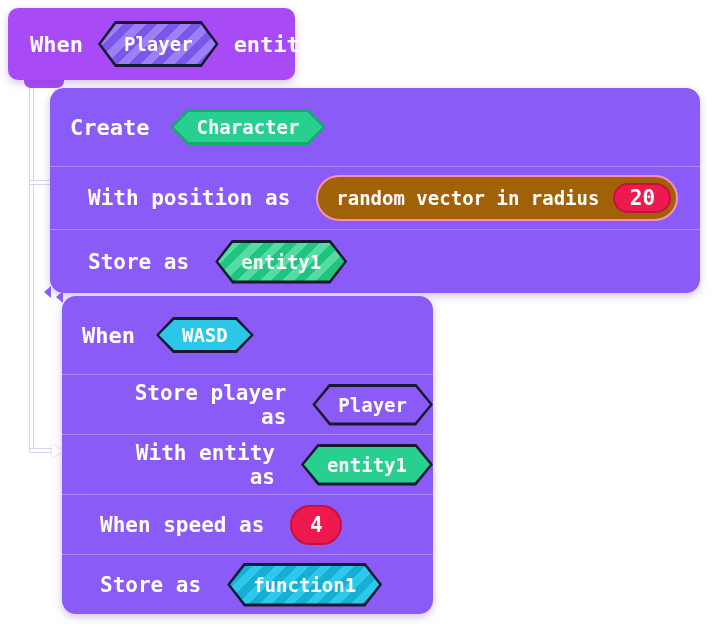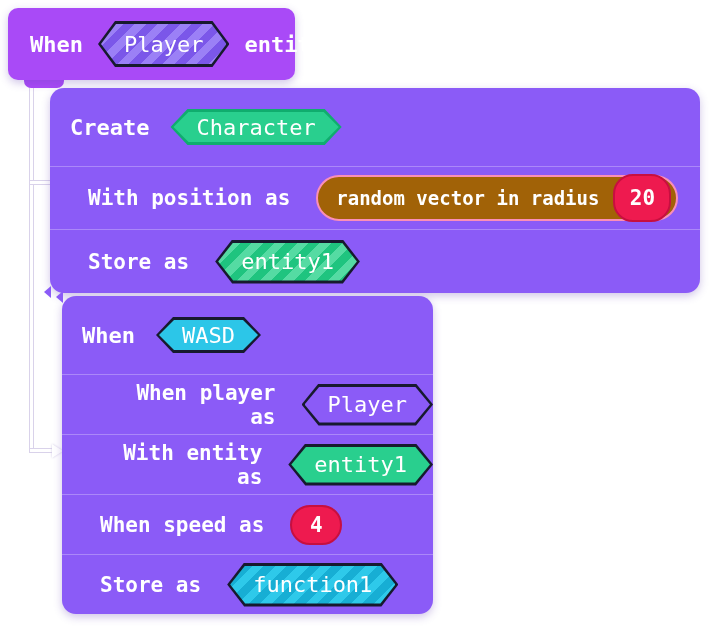--- a/index.html
+++ b/index.html
@@ -43,40 +43,40 @@
     border-top:6px solid transparent; border-bottom:6px solid transparent;
     border-right:7px solid #8b5bf7; left:-6px; }
   .notch-bottom { bottom:-5px; }
   .notch-top { top:-5px; }
 
   
   .chip { position:relative; height:36px; display:flex; align-items:center;
     clip-path:polygon(17px 0, calc(100% - 17px) 0, 100% 50%, calc(100% - 17px) 100%, 17px 100%, 0 50%); }
   .chip-inner { position:absolute; inset:3px; display:flex; align-items:center; justify-content:center;
     clip-path:polygon(15px 0, calc(100% - 15px) 0, 100% 50%, calc(100% - 15px) 100%, 15px 100%, 0 50%); }
-  .chip-label { position:relative; padding:0 26px; font-size:22px; font-weight:normal; color:#fff; z-index:2; }
+  .chip-label { position:relative; padding:0 26px; font-size:19px; font-weight:bold; color:#fff; z-index:2; }
   .chip.big { height:46px; }
 
   .border-dark { background:#171a2e; }
   .border-green { background:#10ad6e; }
 
   .fill-striped-purple { background:repeating-linear-gradient(135deg,#7b57e9 0 8px,#9b80f6 8px 16px); }
   .fill-green { background:#29cf8e; }
   .fill-striped-green { background:repeating-linear-gradient(135deg,#1fc47f 0 8px,#55dba3 8px 16px); }
   .fill-cyan { background:#2cc6e8; }
   .fill-striped-cyan { background:repeating-linear-gradient(135deg,#2ec9ea 0 8px,#17aed4 8px 16px); }
   .fill-purple-transparent { background:#8b5bf7; }
 
   
   .pill { height:46px; background:#a16207; border:2px solid #fb8fb8; border-radius:23px;
     display:flex; align-items:center; gap:14px; padding:0 5px 0 18px; }
   .pill-label { font-size:19px; font-weight:bold; color:#fff; }
   .num-badge { background:#ee1a4f; border:2px solid #c70f40; color:#fff;
     display:flex; align-items:center; justify-content:center; font-weight:bold; }
-  .badge-20 { width:58px; height:48px; border-radius:20px; font-size:21px; }
+  .badge-20 { width:58px; height:30px; border-radius:20px; font-size:21px; }
   .badge-4 { width:52px; height:40px; border-radius:21px; font-size:21px; }
 </style>
 </head>
 <body>
 
 <div class="canvas">
 
   <div class="conn conn-v"></div>
   <div class="conn conn-h1"></div>
   <div class="arrow arrow-1"></div>
@@ -120,21 +120,21 @@
 
   <div class="block group start-group">
     <div class="row header-row">
       <span>When</span>
       <div class="chip border-dark">
         <div class="chip-inner fill-cyan"></div>
         <span class="chip-label">WASD</span>
       </div>
     </div>
     <div class="row sub-row">
-      <span>When player as</span>
+      <span>Store player as</span>
       <div class="chip border-dark" style="height:42px;">
         <div class="chip-inner fill-purple-transparent"></div>
         <span class="chip-label">Player</span>
       </div>
     </div>
     <div class="row sub-row">
       <span>With entity as</span>
       <div class="chip border-dark" style="height:42px;">
         <div class="chip-inner fill-green"></div>
         <span class="chip-label">entity1</span>

